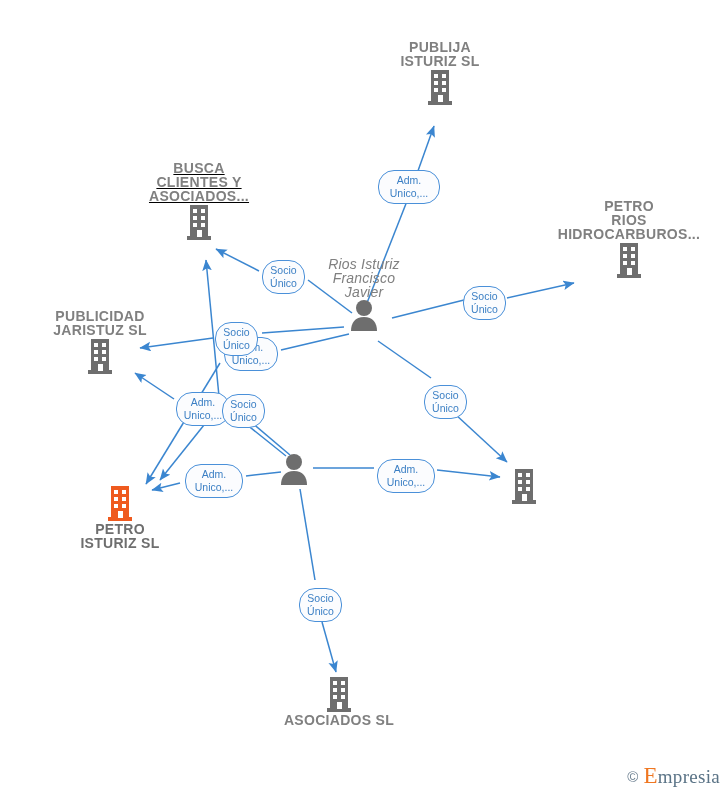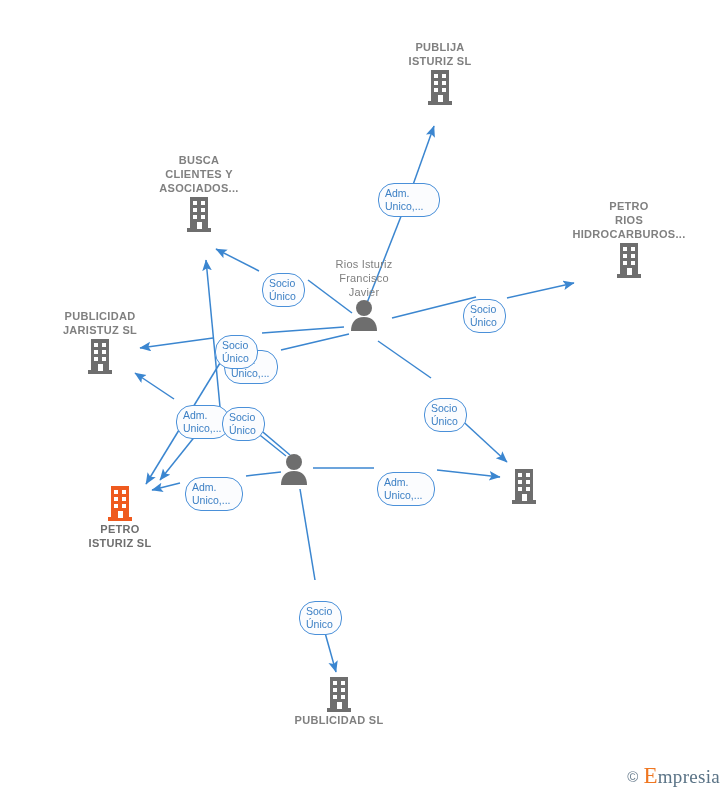--- a/index.html
+++ b/index.html
@@ -21,53 +21,53 @@
     width: 728px;
     height: 795px;
   }
   .node {
     position: absolute;
     text-align: center;
     width: 150px;
     margin-left: -75px;
   }
   .node-label {
-    font-size: 11px;
+    font-size: 14px;
     line-height: 14px;
     color: #808080;
     letter-spacing: 0.2px;
     white-space: pre-line;
   }
   .node-label.company {
     font-weight: bold;
     letter-spacing: 0.3px;
   }
   .node-label.person {
     font-weight: normal;
+    font-style: italic;
   }
   .node-label.highlighted {
     color: #6e6e6e;
   }
   .icon-wrap {
     display: block;
     line-height: 0;
   }
   .edge-label {
     position: absolute;
     border: 1.3px solid #4a90d9;
     border-radius: 16px;
     background: #fbfcfe;
     color: #3b7fc4;
     font-size: 10.5px;
     line-height: 12.5px;
-    text-align: left;
+    text-align: center;
     padding: 3px 6px 4px 6px;
     white-space: pre-line;
     box-sizing: border-box;
-    margin-top: 13px;
   }
   .wm {
     position: absolute;
     right: 8px;
     bottom: 6px;
     display: flex;
     align-items: center;
     gap: 5px;
   }
   .wm-c {
@@ -148,21 +148,21 @@
           <rect x="8" y="13" width="4" height="4"></rect>
           <rect x="16" y="13" width="4" height="4"></rect>
           <rect x="8" y="20" width="4" height="4"></rect>
           <rect x="16" y="20" width="4" height="4"></rect>
           <rect x="12" y="27" width="5" height="7"></rect>
         </g>
       </svg>
   </span>
 </div>
 
-<div class="node" style="left:199px; top:153px;">
+<div class="node" style="left:199px; top:161px;text-decoration:underline;">
   <div class="node-label company">BUSCA
 CLIENTES Y
 ASOCIADOS...</div>
   <span class="icon-wrap">
     <svg width="28" height="38" viewBox="0 0 28 38">
         <g fill="#6e6e6e">
           <rect x="5" y="2" width="18" height="32"></rect>
           <rect x="2" y="33" width="24" height="4"></rect>
         </g>
         <g fill="#ffffff">
@@ -276,21 +276,21 @@
           <rect x="8" y="6" width="4" height="4"></rect>
           <rect x="16" y="6" width="4" height="4"></rect>
           <rect x="8" y="13" width="4" height="4"></rect>
           <rect x="16" y="13" width="4" height="4"></rect>
           <rect x="8" y="20" width="4" height="4"></rect>
           <rect x="16" y="20" width="4" height="4"></rect>
           <rect x="12" y="27" width="5" height="7"></rect>
         </g>
       </svg>
   </span>
-  <div class="node-label company">PUBLICIDAD SL</div>
+  <div class="node-label company">ASOCIADOS SL</div>
 </div>
 
 <div class="node" style="left:364px; top:257px;">
   <div class="node-label person">Rios Isturiz
 Francisco
 Javier</div>
   <span class="icon-wrap">
     <svg width="30" height="32" viewBox="0 0 30 32">
         <g fill="#6e6e6e">
           <circle cx="15" cy="9" r="8"></circle>

